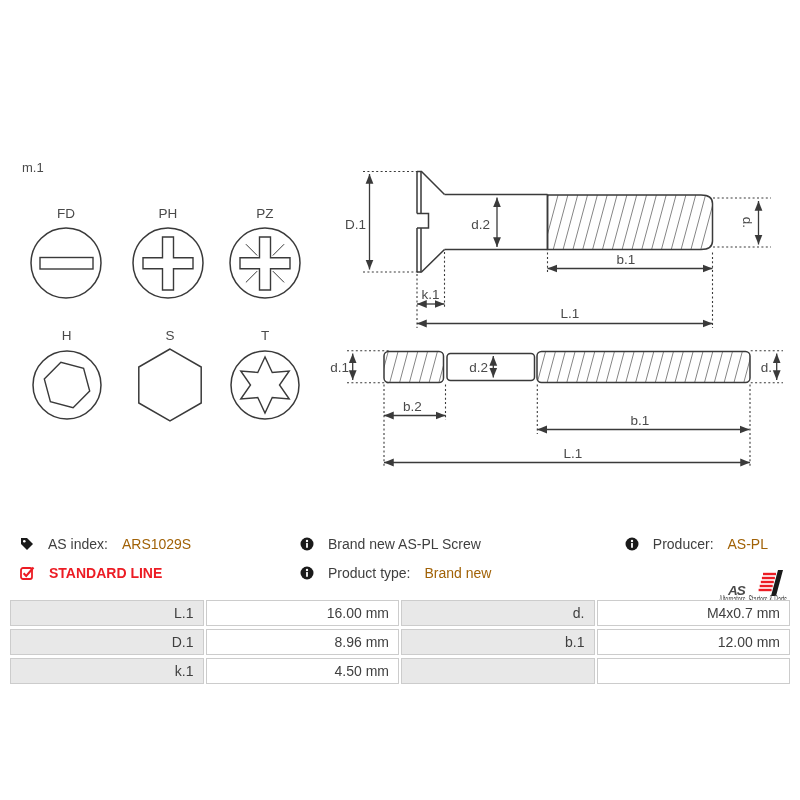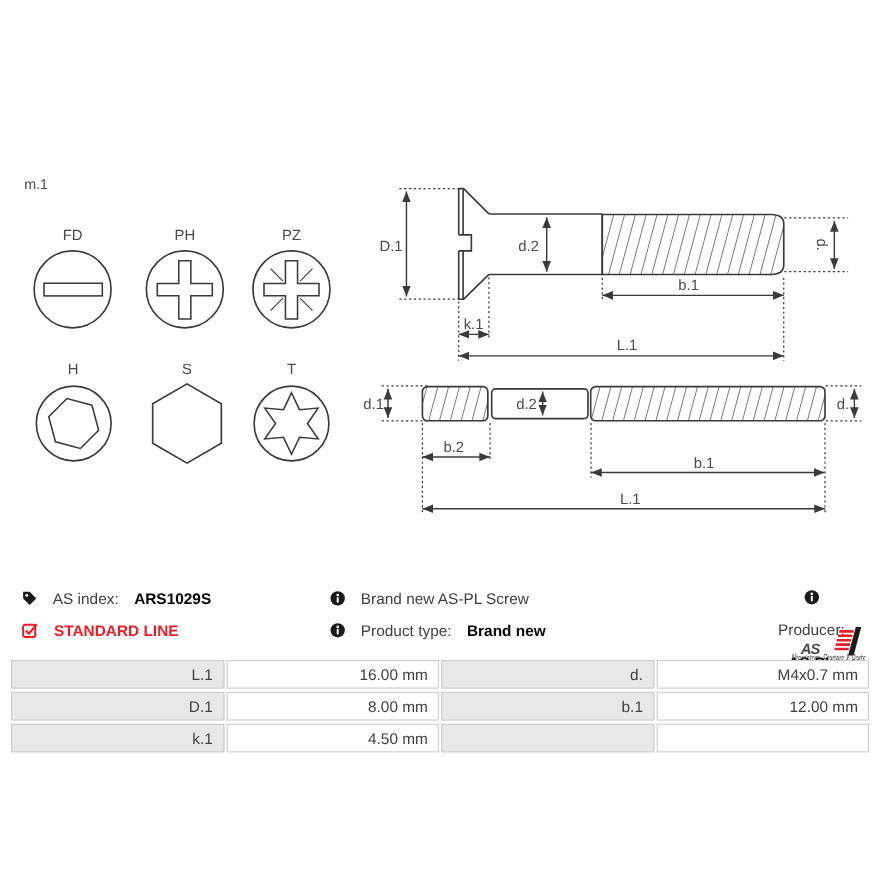--- a/index.html
+++ b/index.html
@@ -3,23 +3,23 @@
 <meta charset="utf-8">
 <style>
   html,body{margin:0;padding:0;background:#fff;}
   .canvas{position:relative;width:800px;height:688px;background:#ffffff;overflow:hidden;
           font-family:"Liberation Sans",sans-serif;color:#3f3f3f;}
   .abs{position:absolute;}
   .m1{left:22px;top:160px;font-size:13px;color:#4a4a4a;}
   svg text{font-family:"Liberation Sans",sans-serif;font-size:13.5px;fill:#4a4a4a;}
   .info-row{position:absolute;display:flex;align-items:center;gap:14px;font-size:14px;color:#3f3f3f;white-space:nowrap;}
   .info-row .ic{display:inline-flex;flex:0 0 auto;}
-  .b{font-weight:bold;color:#000000;}
+  .b{font-weight:normal;color:#a16207;}
   .red{color:#ec1c24;font-weight:bold;}
-  .producer-row{right:32px;top:536px;flex-direction:column;}
+  .producer-row{right:32px;top:536px;}
   .logo{position:absolute;right:12px;top:570px;margin-left:36px;}
   table.spec{position:absolute;left:8px;top:597px;width:784px;border-collapse:separate;border-spacing:2px 3px;table-layout:fixed;}
   table.spec td{border:1px solid #cccccc;height:24px;font-size:14px;color:#3f3f3f;text-align:right;padding:0 9px 0 0;}
   td.lbl{background:#e8e8e8;}
   td.val{background:#ffffff;margin-top:35px;}
 </style>
 </head>
 <body>
 
 <div class="canvas">
@@ -222,21 +222,21 @@
   <table class="spec">
     <tbody>
       <tr>
         <td class="lbl">L.1</td>
         <td class="val">16.00 mm</td>
         <td class="lbl">d.</td>
         <td class="val">M4x0.7 mm</td>
       </tr>
       <tr>
         <td class="lbl">D.1</td>
-        <td class="val">8.00 mm</td>
+        <td class="val">8.96 mm</td>
         <td class="lbl">b.1</td>
         <td class="val">12.00 mm</td>
       </tr>
       <tr>
         <td class="lbl">k.1</td>
         <td class="val">4.50 mm</td>
         <td class="lbl"></td>
         <td class="val"></td>
       </tr>
     </tbody>

